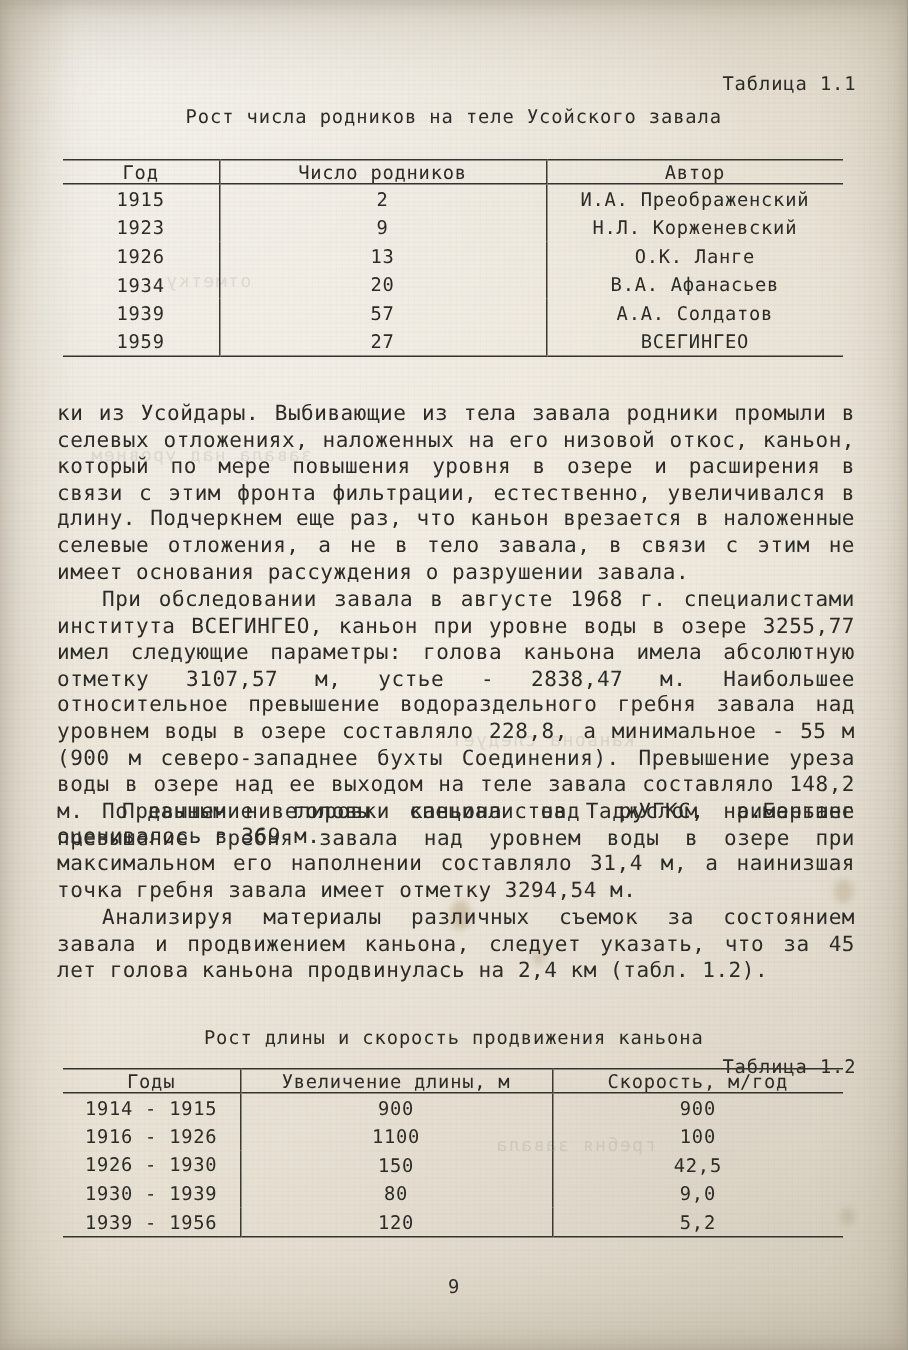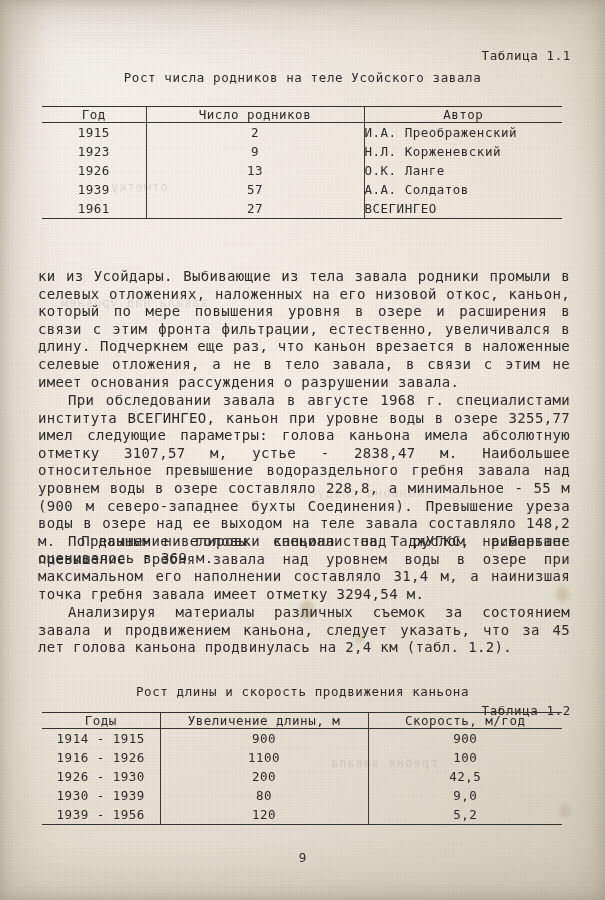--- a/index.html
+++ b/index.html
@@ -104,21 +104,21 @@
     height: 19px;
   }
   .vline { border-left: 1.2px solid #3a382f; margin-top: 47px; }
 
   .c-year   { text-align: center; margin-top: 20px; }
   .c-num    { text-align: center; }
   .c-author { text-align: center; }
 
   
   .t1-num { padding-right: 34px; text-align: center; }
-  .t1-author { padding-left: 6px; }
+  .t1-author { padding-left: 6px; text-align: center; }
 
   p.para {
     position: absolute;
     margin: 0;
     left: 38px;
     width: 532px;
     font-size: 14px;
     line-height: 17.6px;
     letter-spacing: 0.35px;
     text-align: justify;
@@ -184,26 +184,31 @@
           <td class="c-year jitter2">1923</td>
           <td class="t1-num vline">9</td>
           <td class="t1-author vline">Н.Л. Корженевский</td>
         </tr>
         <tr class="body-row">
           <td class="c-year">1926</td>
           <td class="t1-num vline">13</td>
           <td class="t1-author vline">О.К. Ланге</td>
         </tr>
         <tr class="body-row">
+          <td class="c-year jitter1">1934</td>
+          <td class="t1-num vline">20</td>
+          <td class="t1-author vline">В.А. Афанасьев</td>
+        </tr>
+        <tr class="body-row">
           <td class="c-year">1939</td>
           <td class="t1-num vline">57</td>
           <td class="t1-author vline">А.А. Солдатов</td>
         </tr>
         <tr class="body-row">
-          <td class="c-year rule-bot jitter2">1961</td>
+          <td class="c-year rule-bot jitter2">1959</td>
           <td class="t1-num vline rule-bot">27</td>
           <td class="t1-author vline rule-bot">ВСЕГИНГЕО</td>
         </tr>
       </tbody>
     </table>
 
     <p class="para" style="top:268px;">ки из Усойдары. Выбивающие из тела завала родники промыли в селевых отложениях, наложенных на его низовой откос, каньон, который по мере повышения уровня в озере и расширения в связи с этим фронта фильтрации, естественно, увеличивался в длину. Подчеркнем еще раз, что каньон врезается в наложенные селевые отложения, а не в тело завала, в связи с этим не имеет основания рассуждения о разрушении завала.</p>
 
     <p class="para indent" style="top:392px;">При обследовании завала в августе 1968 г. специалистами института ВСЕГИНГЕО, каньон при уровне воды в озере 3255,77 имел следующие параметры: голова каньона имела абсолютную отметку 3107,57 м, устье - 2838,47 м. Наибольшее относительное превышение водораздельного гребня завала над уровнем воды в озере составляло 228,8, а минимальное - 55 м (900 м северо-западнее бухты Соединения). Превышение уреза воды в озере над ее выходом на теле завала составляло 148,2 м. Превышение головы каньона над руслом р.Бартанг оценивалось в 369 м.</p>
 
@@ -234,21 +239,21 @@
           <td class="c-num vline">900</td>
           <td class="c-num vline">900</td>
         </tr>
         <tr class="body-row">
           <td class="c-year">1916 - 1926</td>
           <td class="c-num vline">1100</td>
           <td class="c-num vline">100</td>
         </tr>
         <tr class="body-row">
           <td class="c-year jitter2">1926 - 1930</td>
-          <td class="c-num vline">200</td>
+          <td class="c-num vline">150</td>
           <td class="c-num vline">42,5</td>
         </tr>
         <tr class="body-row">
           <td class="c-year">1930 - 1939</td>
           <td class="c-num vline">80</td>
           <td class="c-num vline">9,0</td>
         </tr>
         <tr class="body-row">
           <td class="c-year rule-bot jitter1">1939 - 1956</td>
           <td class="c-num vline rule-bot">120</td>

